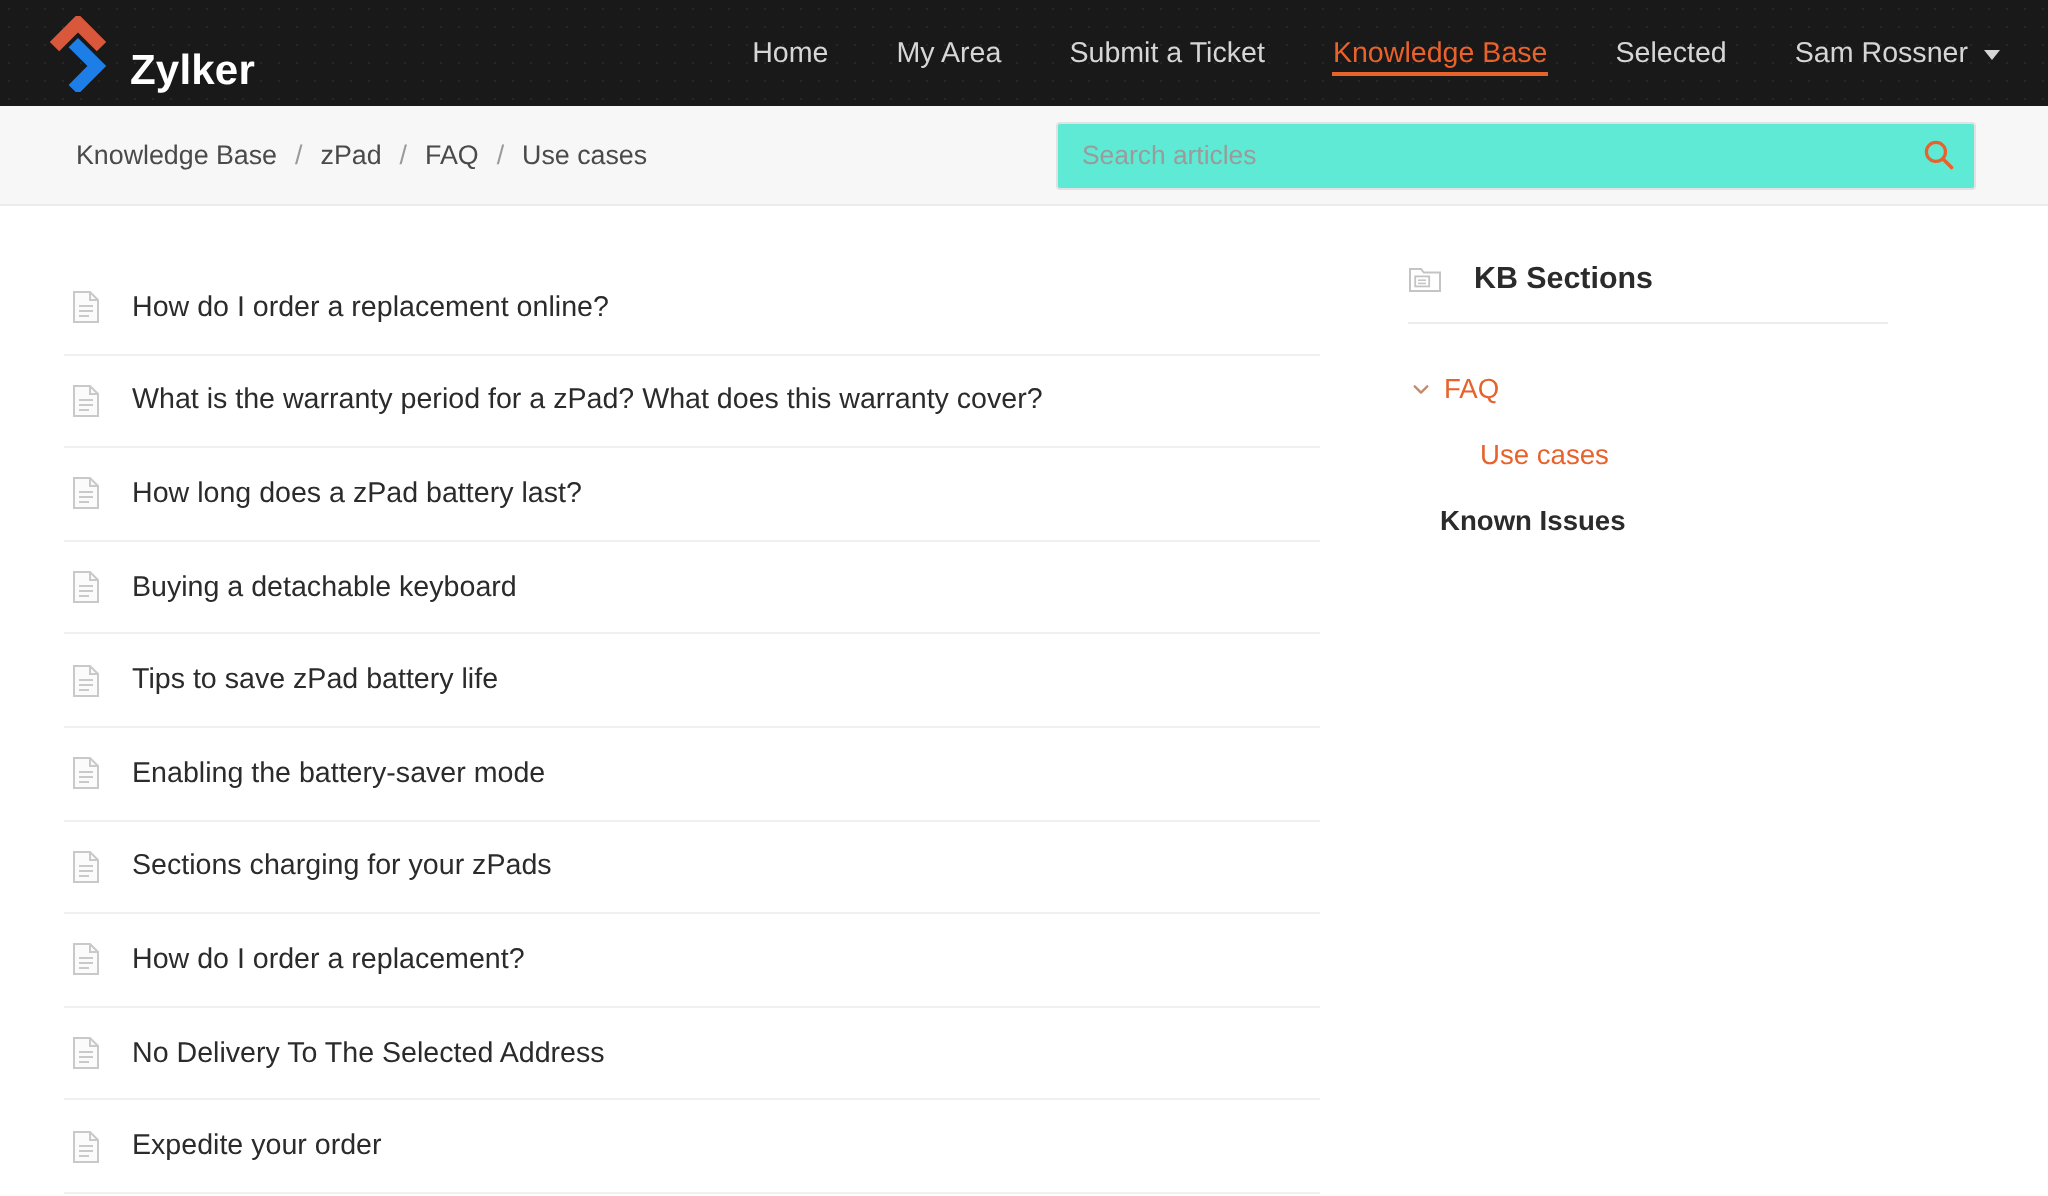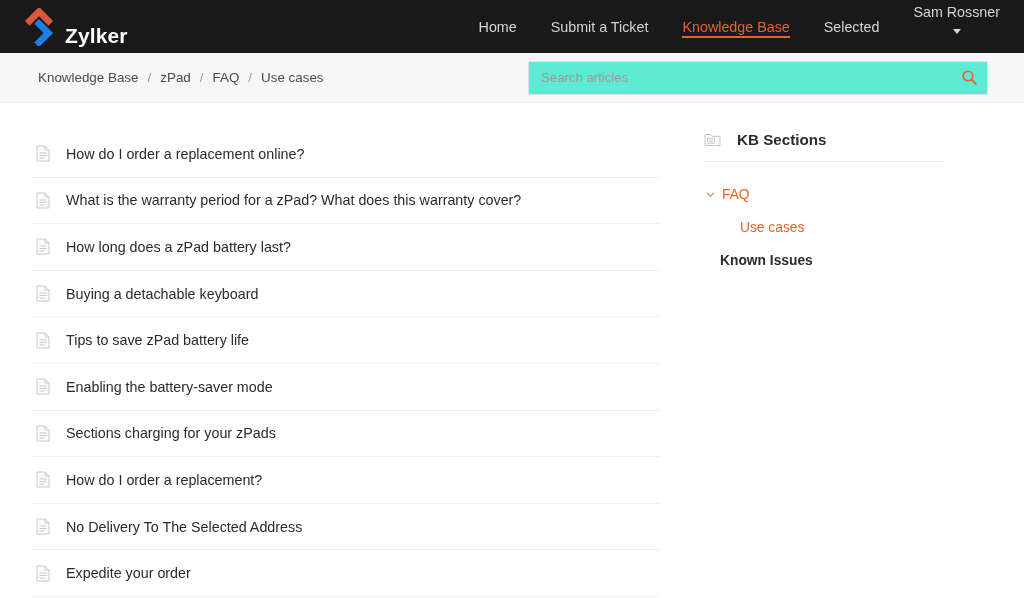--- a/index.html
+++ b/index.html
@@ -52,21 +52,21 @@
   }
   .nav-item.active { color: #e8622b; }
   .nav-item.active::after {
     content: "";
     position: absolute;
     left: 17px; right: 17px;
     bottom: 12px;
     height: 1.5px;
     background: #e8622b;
   }
-  .nav-user { display: flex; gap: 8px; padding-right: 0; flex-direction: column; }
+  .nav-user { display: flex; gap: 8px; padding-right: 0; }
   .caret-down {
     width: 0; height: 0;
     border-left: 4.5px solid transparent;
     border-right: 4.5px solid transparent;
     border-top: 5px solid #d6d6d6;
     display: inline-block;
     position: relative;
     top: 1px;
   }
 
@@ -196,20 +196,21 @@
       <g transform="rotate(45 20 20)">
         <path d="M5 5 H26 V12 H12 V26 H5 Z" fill="#d9573a"></path>
         <path d="M14 14 H35 V35 H28 V21 H14 Z" fill="#1d7ee8"></path>
       </g>
     </svg>
     <span class="brand-name">Zylker</span>
   </div>
 
   <div class="nav">
     <div class="nav-item">Home</div>
+    <div class="nav-item">My Area</div>
     <div class="nav-item">Submit a Ticket</div>
     <div class="nav-item active">Knowledge Base</div>
     <div class="nav-item">Selected</div>
     <div class="nav-item nav-user">
       <span>Sam Rossner</span>
       <span class="caret-down"></span>
     </div>
   </div>
 </div>
 

